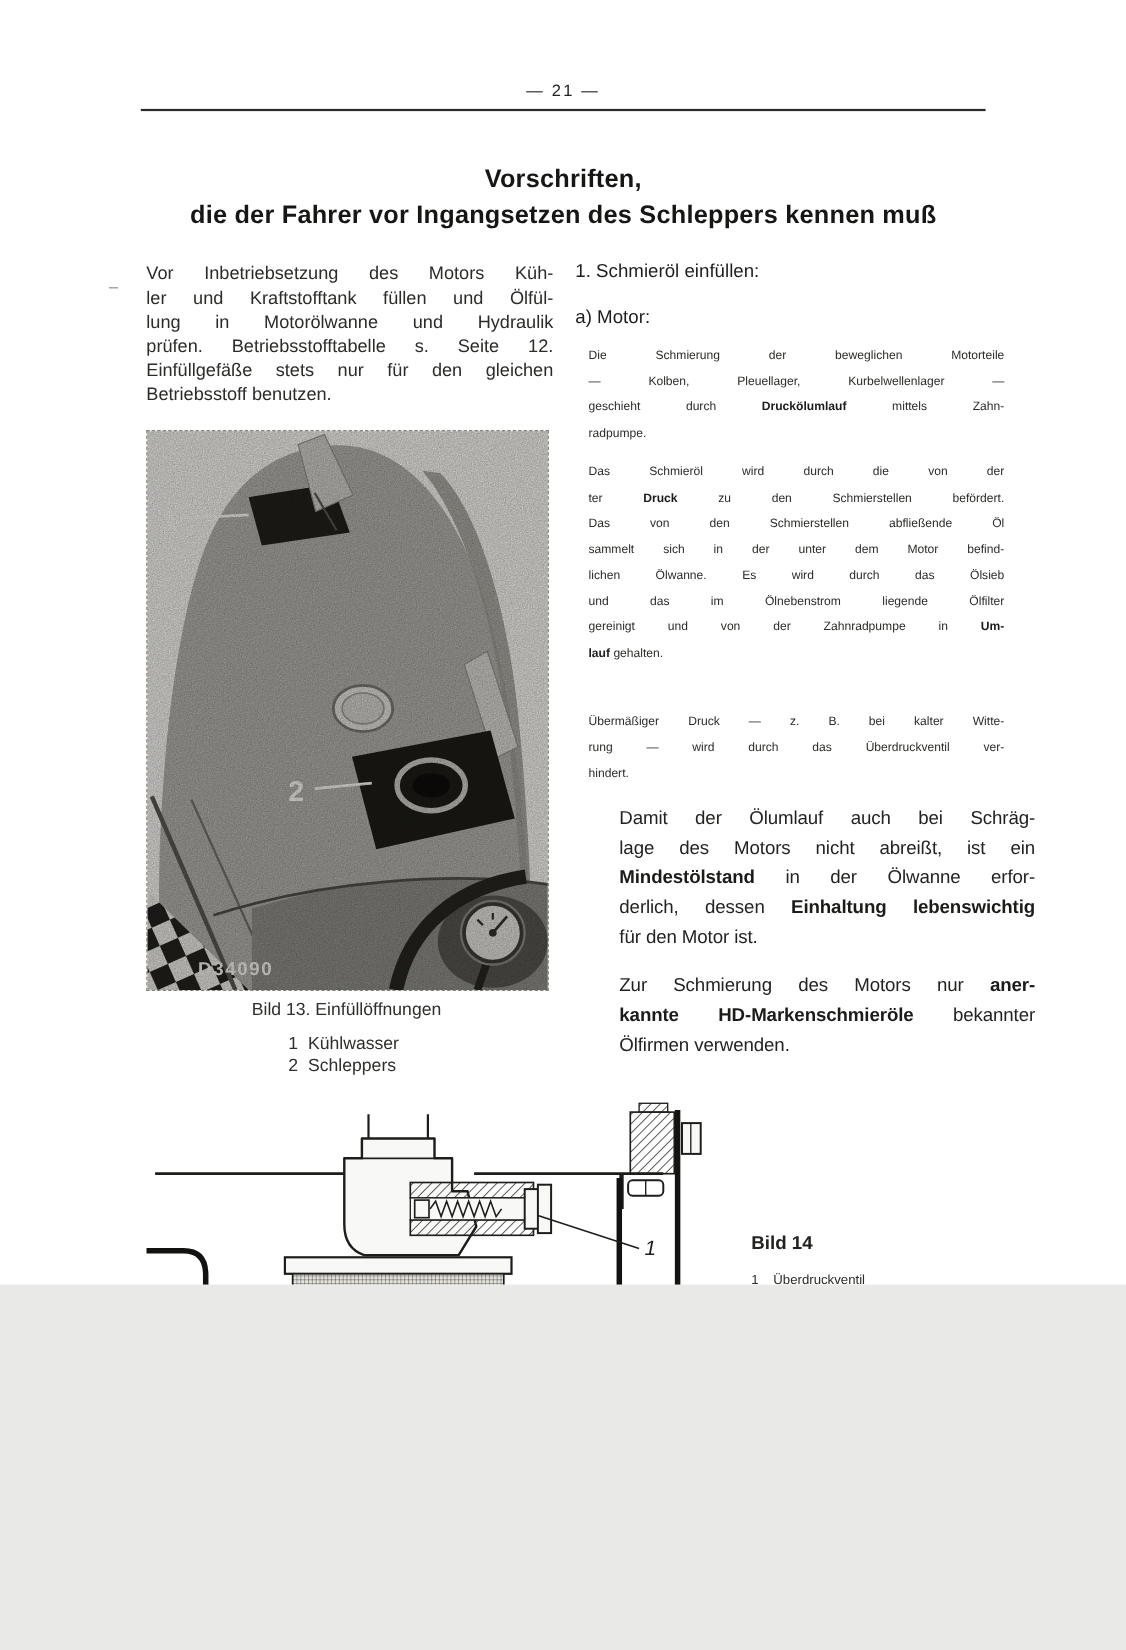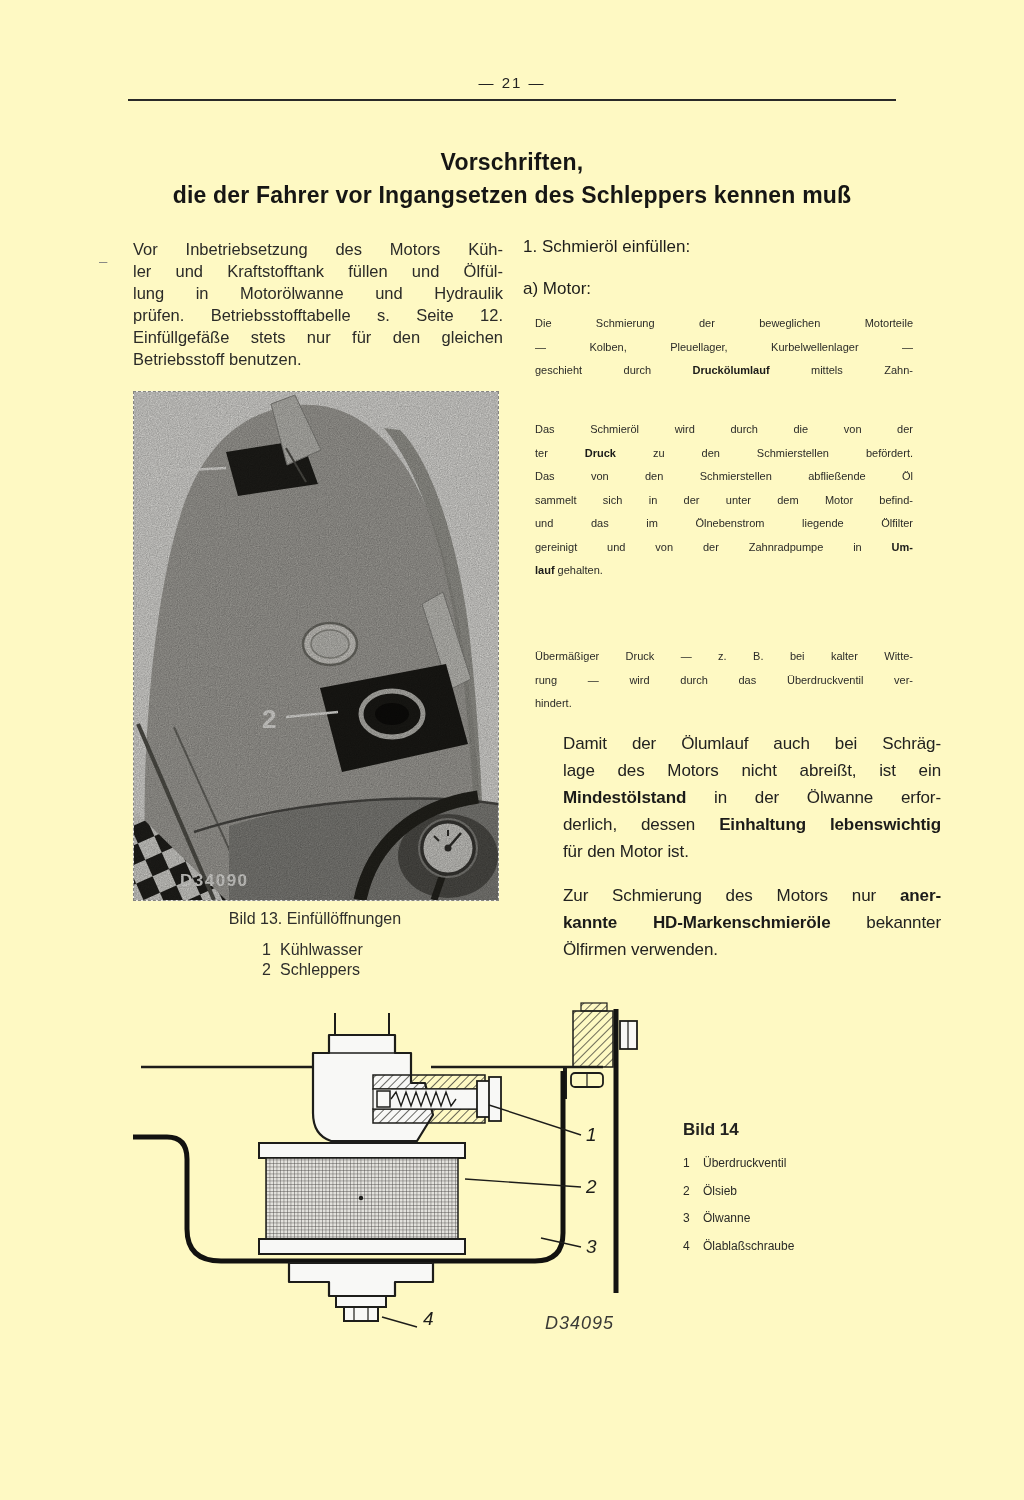--- a/index.html
+++ b/index.html
@@ -1,18 +1,18 @@
 <!DOCTYPE html>
 <html><head>
 <meta charset="utf-8">
 <style>
   html,body{margin:0;padding:0;background:#e9e9e7;}
   .page{
-    position:relative;width:1024px;height:1500px;margin:0 auto;
-    background:#fef9c3;
+    position:relative;width:1024px;height:1168px;margin:0 auto;
+    background:#ffffff;
     font-family:"Liberation Sans",sans-serif;
     color:#2b2b28;
     overflow:hidden;
   }
   .abs{position:absolute;}
   .pagenum{font-size:15px;letter-spacing:2px;color:#222;}
   .toprule{height:2px;background:#2a2a28;}
   .title{font-weight:700;color:#161614;font-size:23px;line-height:33px;text-align:center;letter-spacing:.2px;}
   .jline{text-align:justify;text-align-last:justify;}
   .jline.jlast{text-align-last:left;}
@@ -126,26 +126,28 @@
     </div>
   </div>
 
   <div class="abs rc-head" style="left:523px;top:237px;">1. Schmieröl einfüllen:</div>
   <div class="abs rc-head" style="left:523px;top:279px;">a) Motor:</div>
 
   <div class="abs rc-small" style="left:523px;top:312px;">
       <div class="jline">Die Schmierung der beweglichen Motorteile</div>
       <div class="jline">— Kolben, Pleuellager, Kurbelwellenlager —</div>
       <div class="jline">geschieht durch <b>Druckölumlauf</b> mittels Zahn-</div>
+      <div class="jline jlast">radpumpe.</div>
     </div>
   <div class="abs rc-small" style="left:523px;top:418px;">
       <div class="jline">Das Schmieröl wird durch die von der</div>
       <div class="jline">ter <b>Druck</b> zu den Schmierstellen befördert.</div>
       <div class="jline">Das von den Schmierstellen abfließende Öl</div>
       <div class="jline">sammelt sich in der unter dem Motor befind-</div>
+      <div class="jline">lichen Ölwanne. Es wird durch das Ölsieb</div>
       <div class="jline">und das im Ölnebenstrom liegende Ölfilter</div>
       <div class="jline">gereinigt und von der Zahnradpumpe in <b>Um-</b></div>
       <div class="jline jlast"><b>lauf</b> gehalten.</div>
     </div>
   <div class="abs rc-small" style="left:523px;top:645px;">
       <div class="jline">Übermäßiger Druck — z. B. bei kalter Witte-</div>
       <div class="jline">rung — wird durch das Überdruckventil ver-</div>
       <div class="jline jlast">hindert.</div>
     </div>
   <div class="abs rc-large" style="left:523px;top:730px;">

